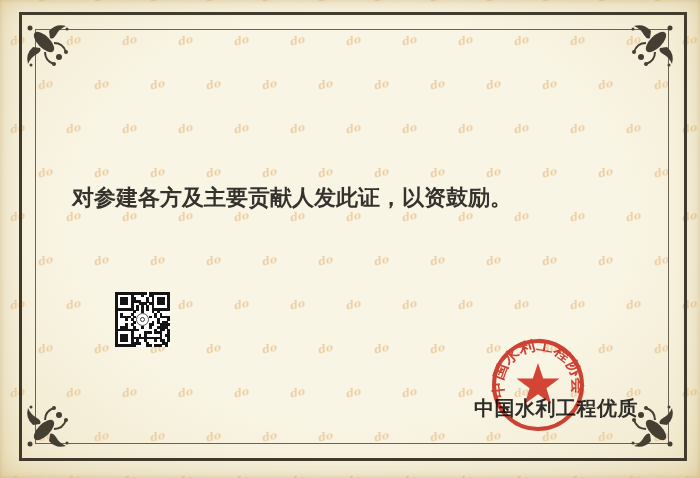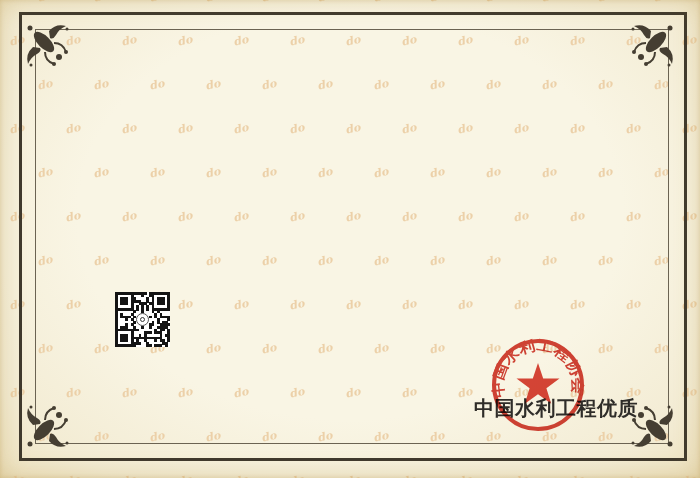--- a/index.html
+++ b/index.html
@@ -283,20 +283,21 @@
       <circle cx="31" cy="43" r="2" stroke="none"></circle>
       <circle cx="36" cy="36" r="3" stroke="none"></circle>
       <circle cx="7" cy="7" r="2.5" stroke="none"></circle>
       <circle cx="44" cy="8" r="1.5" stroke="none"></circle>
       <circle cx="8" cy="44" r="1.5" stroke="none"></circle>
     </g>
   </svg>
 
 
   <div class="para">
+    <div class="pline hei">对参建各方及主要贡献人发此证，以资鼓励。</div>
   </div>
 
   <div class="qr" id="qr">
     <div class="logo"></div>
   <div class="cell" style="left: 0px; top: 0px; width: 2.81905px; height: 2.81905px;"></div>
       <div class="cell" style="left: 2.61905px; top: 0px; width: 2.81905px; height: 2.81905px;"></div>
       <div class="cell" style="left: 5.2381px; top: 0px; width: 2.81905px; height: 2.81905px;"></div>
       <div class="cell" style="left: 7.85714px; top: 0px; width: 2.81905px; height: 2.81905px;"></div>
       <div class="cell" style="left: 10.4762px; top: 0px; width: 2.81905px; height: 2.81905px;"></div>
       <div class="cell" style="left: 13.0952px; top: 0px; width: 2.81905px; height: 2.81905px;"></div>

